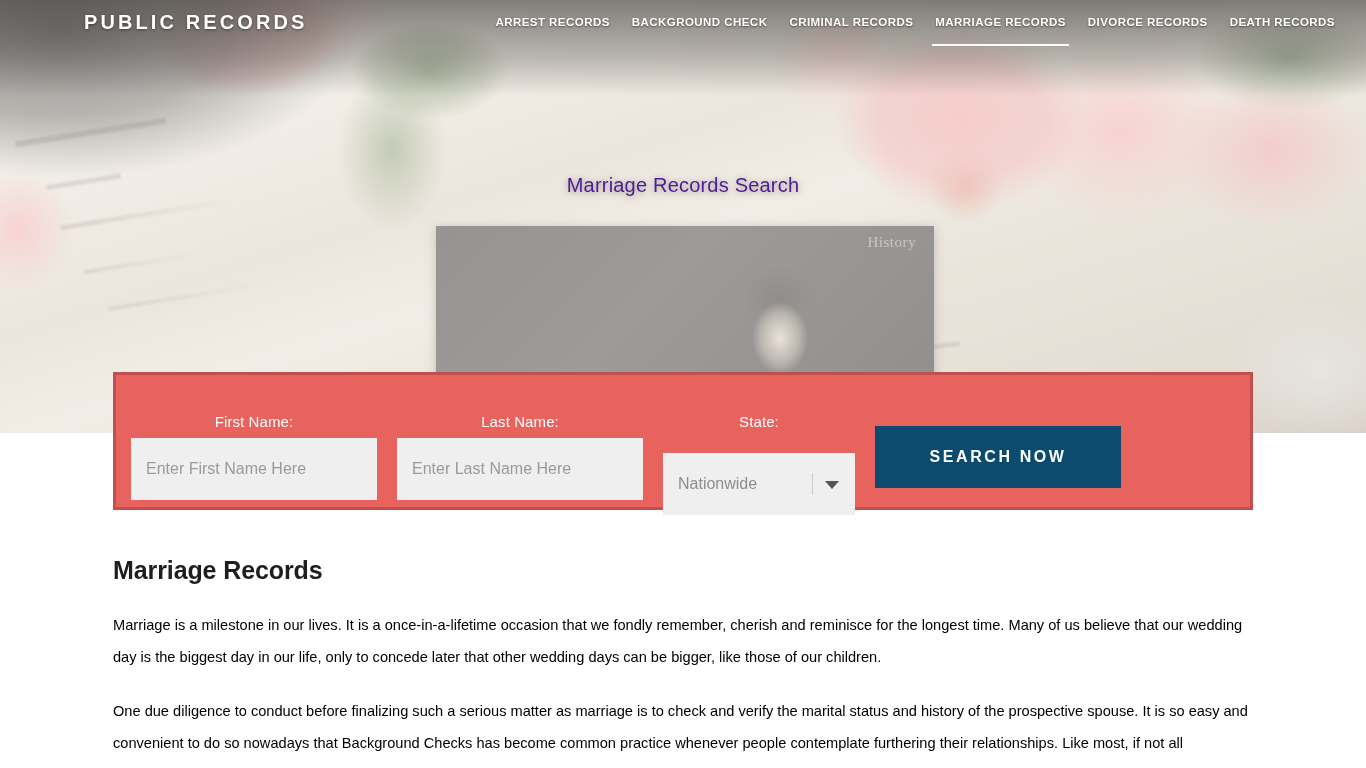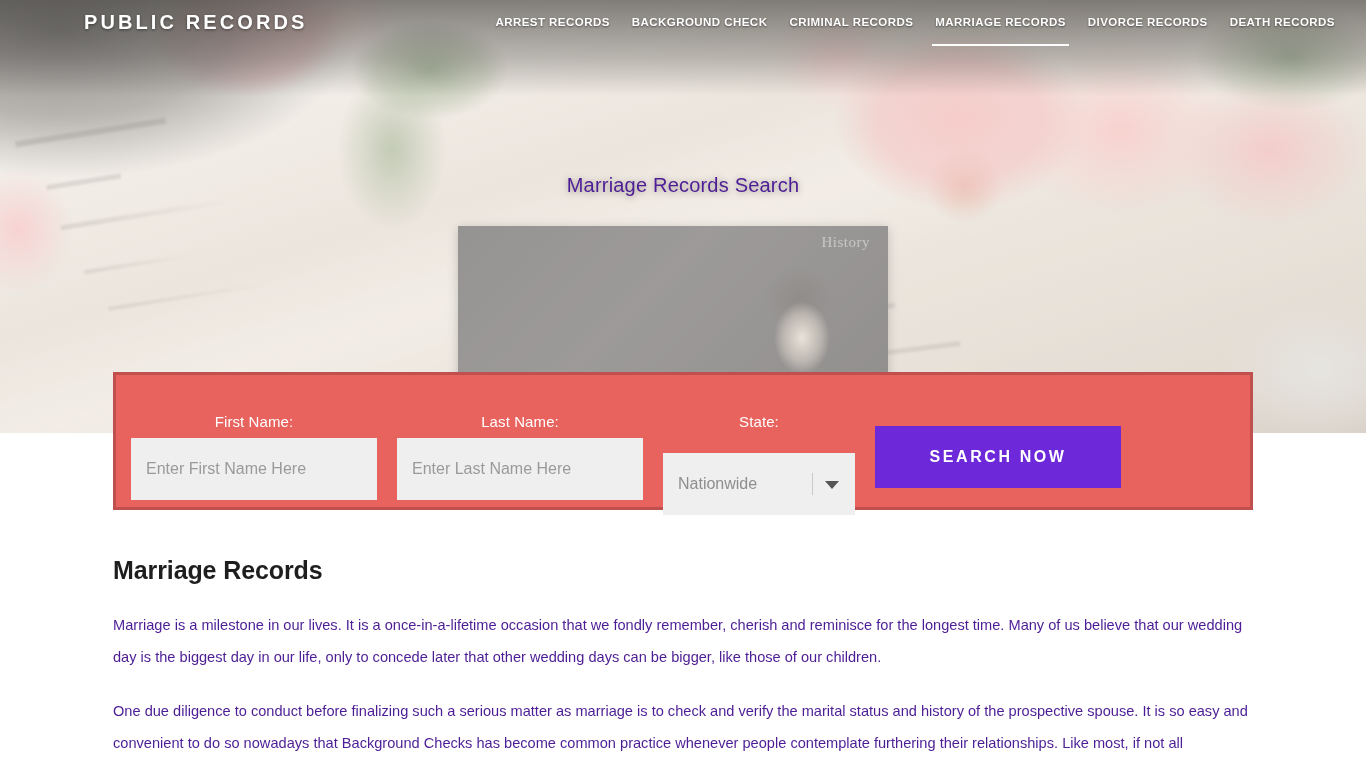--- a/index.html
+++ b/index.html
@@ -84,22 +84,22 @@
       linear-gradient(to right, rgba(70,60,52,.45) 0 40%, rgba(70,60,52,0) 40%),
       linear-gradient(to right, rgba(70,60,52,.40) 0 52%, rgba(70,60,52,0) 52%);
     background-size: 420px 5px, 380px 5px;
     background-position: 10px 40px, 40px 86px;
     background-repeat: no-repeat;
     filter: blur(1px);
   }
   
   .hero-portrait {
     position: absolute;
-    left: 458px; top: 226px;
-    width: 430px; height: 210px;
+    left: 436px; top: 226px;
+    width: 498px; height: 210px;
     background:
       radial-gradient(ellipse 34px 44px at 344px 112px, rgba(228,214,198,.95) 0%, rgba(190,176,160,.55) 55%, rgba(120,112,104,0) 82%),
       radial-gradient(ellipse 46px 40px at 342px 72px, rgba(64,58,54,.95) 0%, rgba(64,58,54,0) 78%),
       linear-gradient(135deg, #4a4744 0%, #565250 40%, #4c4846 70%, #403d3b 100%);
     box-shadow: 0 2px 10px rgba(0,0,0,.35);
     filter: blur(.4px);
   }
   .hero-portrait-cap {
     position: absolute;
     right: 18px; top: 8px;
@@ -256,21 +256,21 @@
     width: 0; height: 0;
     border-left: 7px solid transparent;
     border-right: 7px solid transparent;
     border-top: 8px solid #555555;
   }
 
   .search-button {
     margin-top: 29px;
     width: 246px;
     height: 62px;
-    background: #6d28d9;
+    background: #0c4a6e;
     border: none;
     color: #ffffff;
     font-family: "Liberation Sans", sans-serif;
     font-size: 16px;
     font-weight: bold;
     letter-spacing: 2.6px;
     cursor: pointer;
   }
 
   
@@ -283,21 +283,21 @@
   .article-title {
     font-size: 25px;
     font-weight: bold;
     color: #1e1e1e;
     letter-spacing: -.1px;
     margin-bottom: 24px;
   }
   .article p {
     font-size: 14.6px;
     line-height: 32px;
-    color: #4c1d95;
+    color: #000000;
     margin-bottom: 22px;
   }
 </style>
 </head>
 <body>
 
 <div class="hero">
 
   <div class="hero-photo"></div>
   <div class="hero-script"></div>

